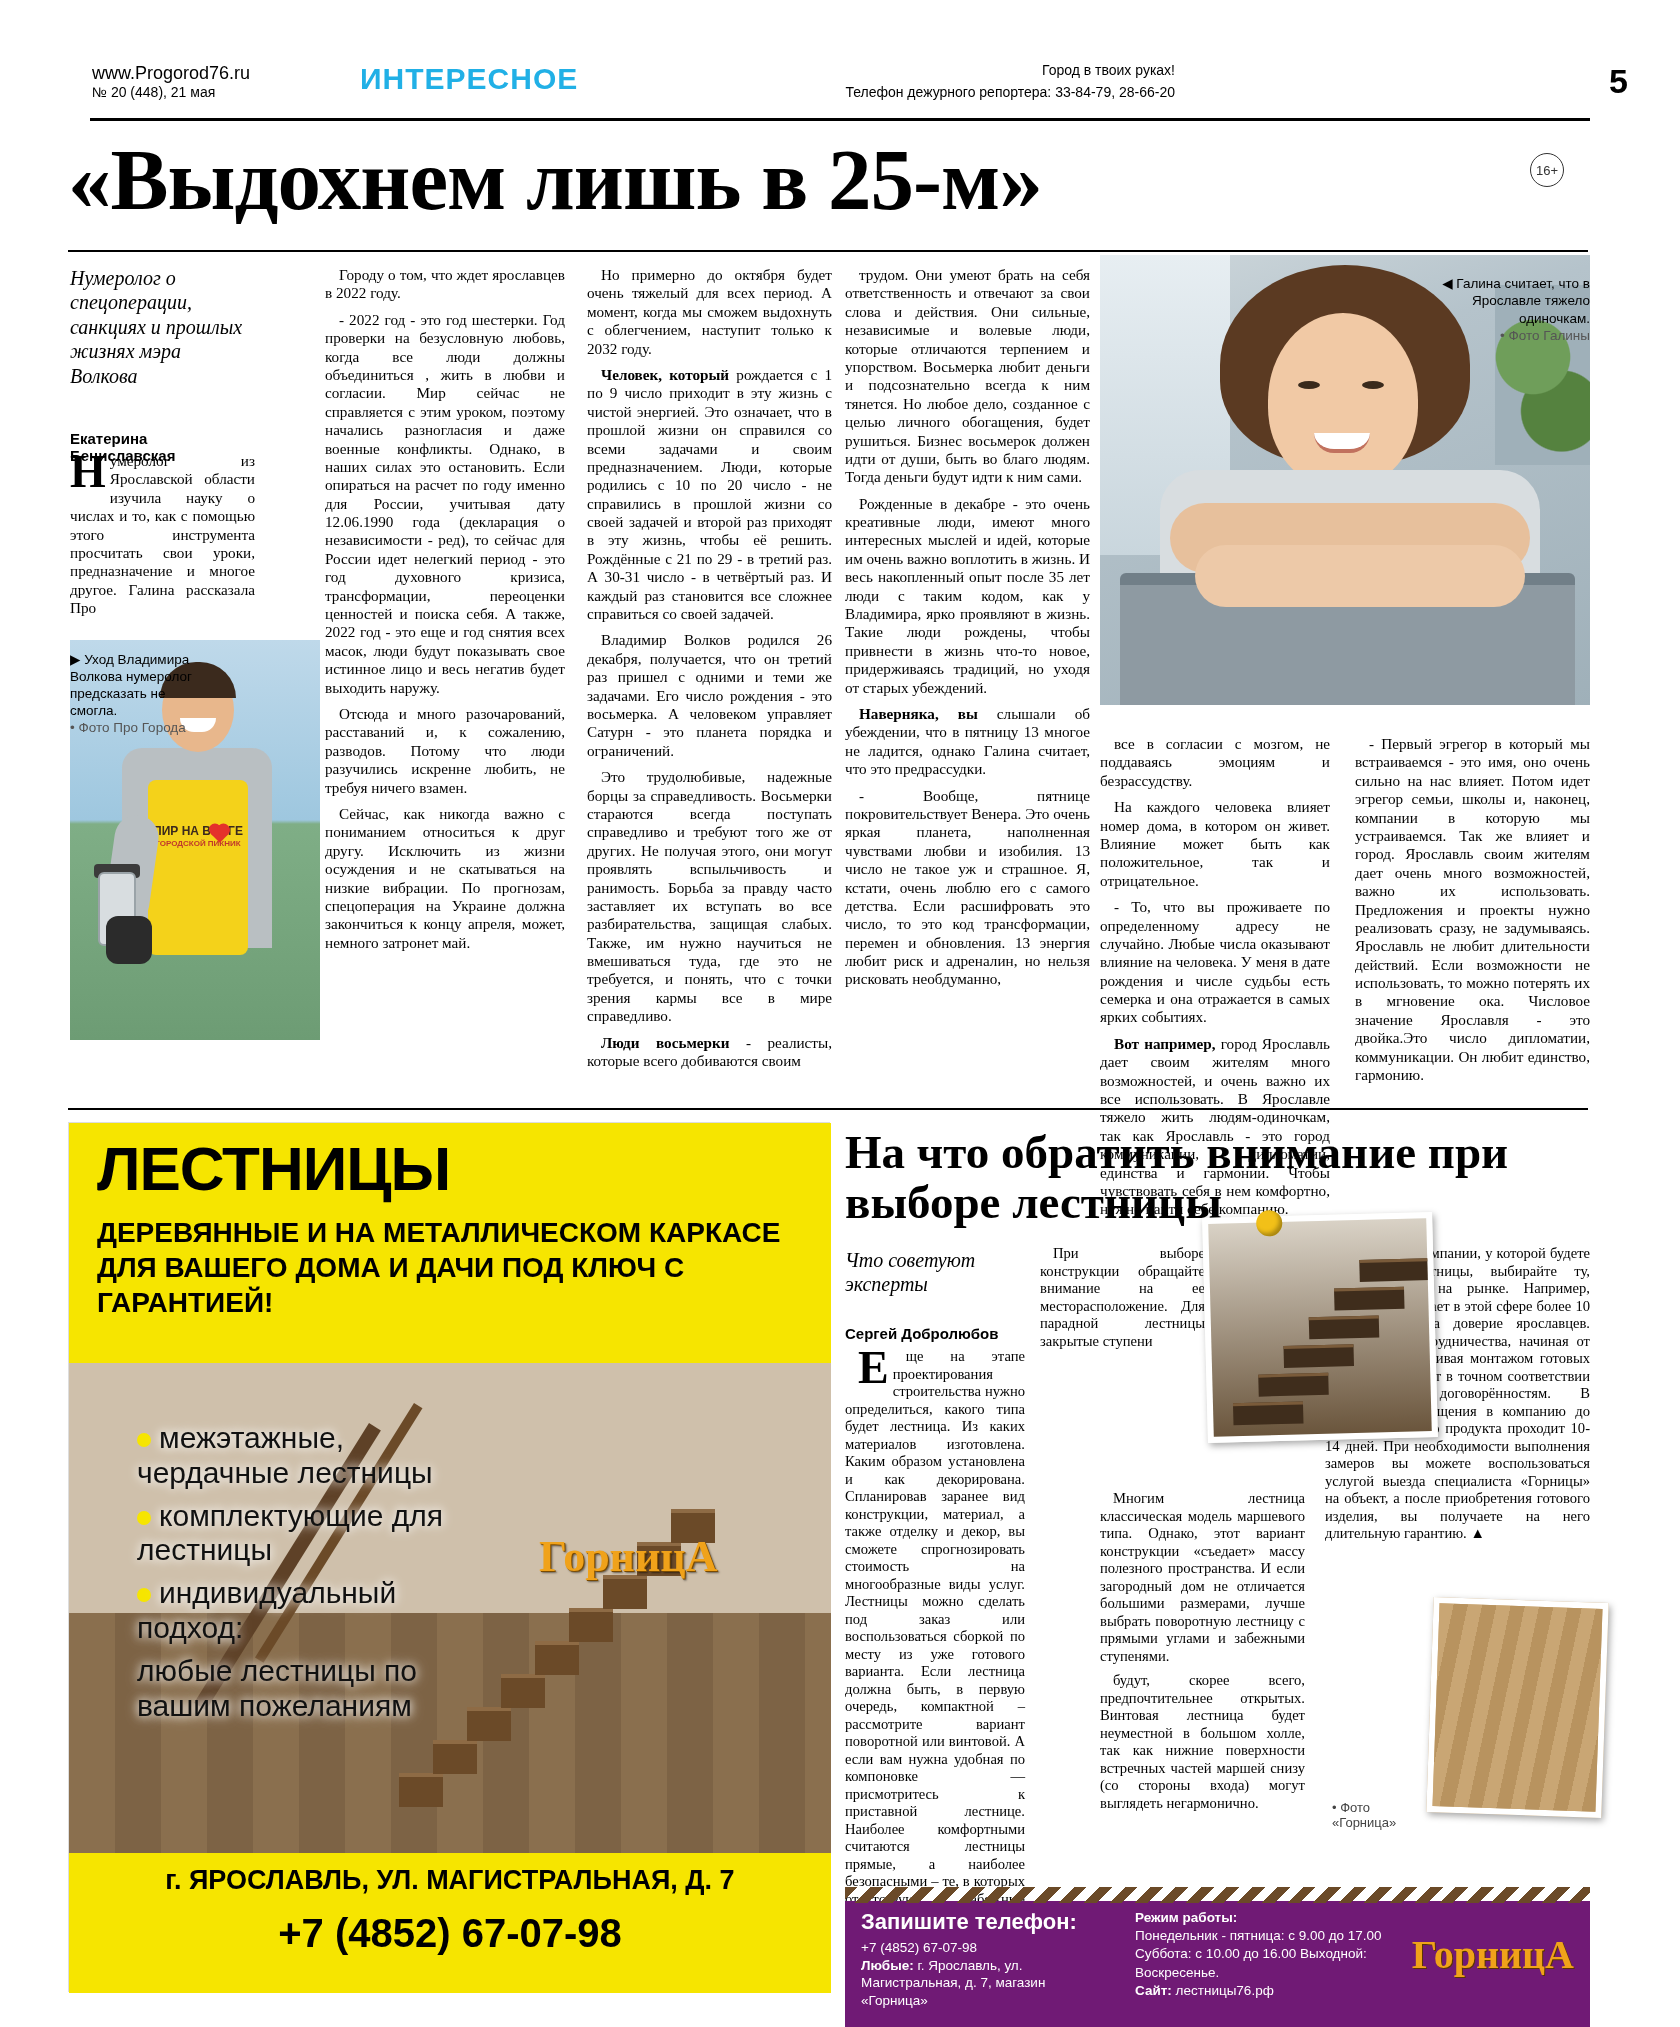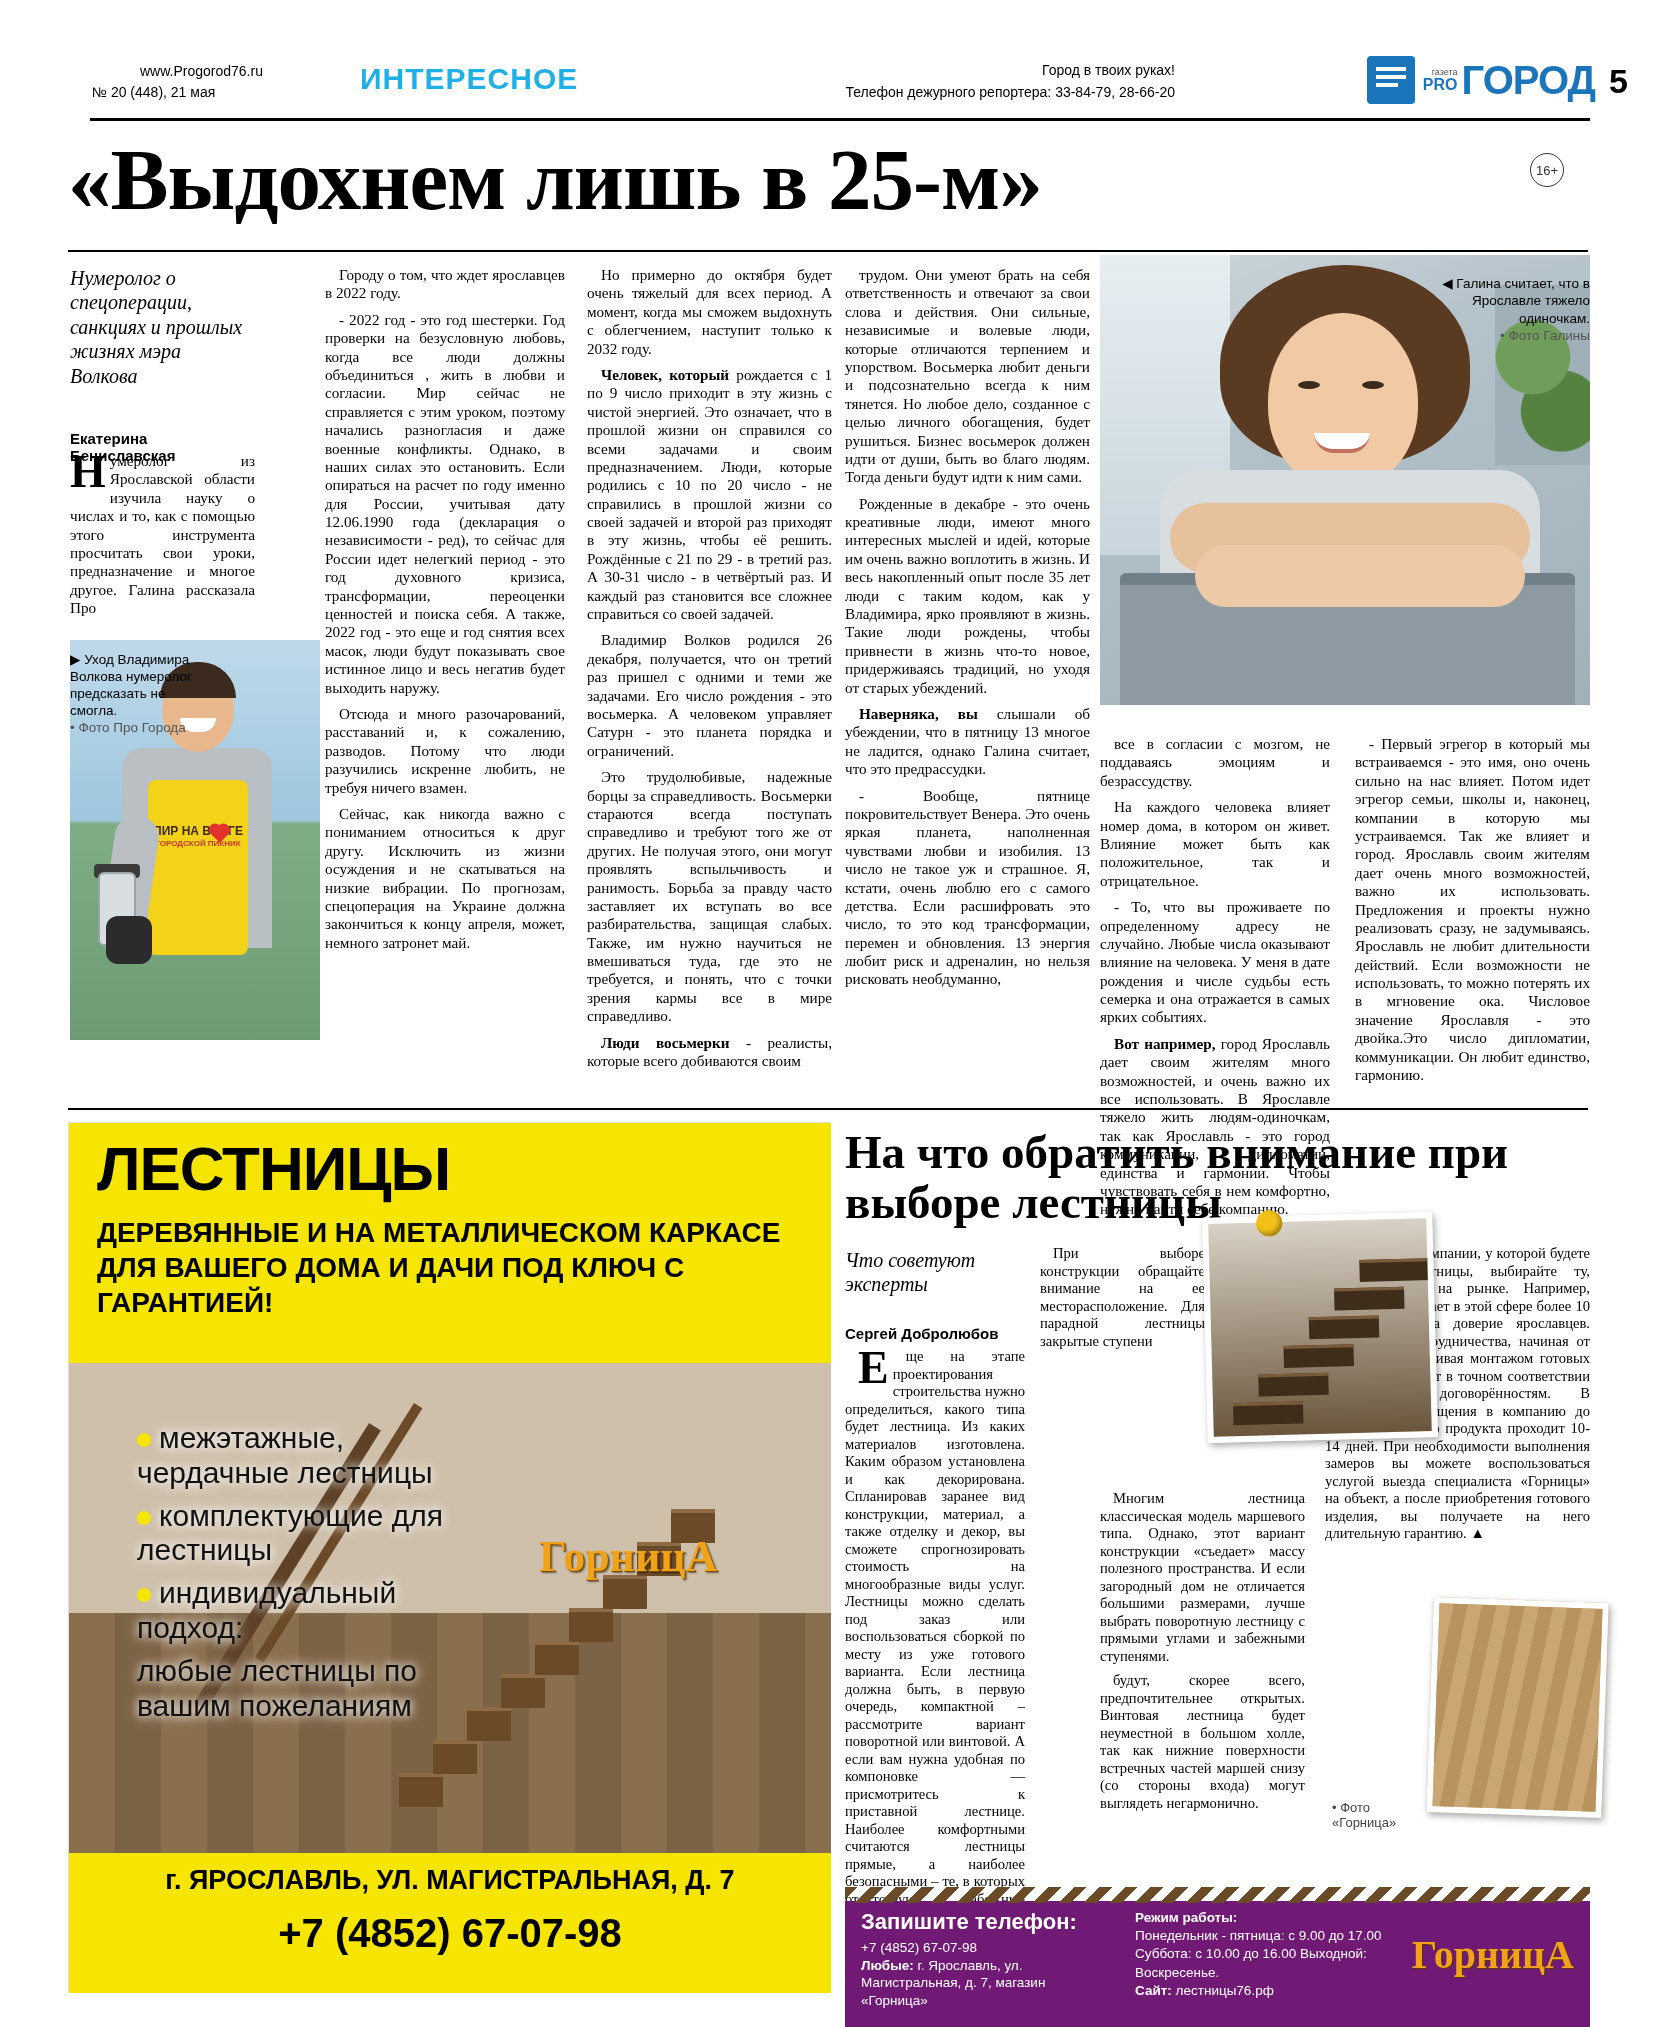--- a/index.html
+++ b/index.html
@@ -6,21 +6,21 @@
   html, body { margin:0; padding:0; }
   body {
     width:1680px; height:2027px;
     background:#ffffff;
     font-family:"Liberation Serif", serif;
     color:#000;
     position:relative;
     overflow:hidden;
   }
   .page { position:absolute; left:0; top:0; width:1680px; height:2027px; }
-  .site-url { position:absolute; left:92px; top:63px; font-family:"Liberation Sans",sans-serif; font-size:14px; color:#000;margin-left:48px; }
+  .site-url { position:absolute; left:92px; top:63px; font-family:"Liberation Sans",sans-serif; font-size:18px; color:#000; }
   .issue { position:absolute; left:92px; top:84px; font-family:"Liberation Sans",sans-serif; font-size:14px; color:#000; }
   .section-name {
     position:absolute; left:360px; top:62px;
     font-family:"Liberation Sans",sans-serif; font-weight:bold; font-size:30px;
     color:#21b0e6; letter-spacing:1px;
   }
   .tagline { position:absolute; right:505px; top:62px; font-family:"Liberation Sans",sans-serif; font-size:14px; text-align:right; width:400px;}
   .phones { position:absolute; right:505px; top:84px; font-family:"Liberation Sans",sans-serif; font-size:14px; text-align:right; width:400px;}
   .logo-block { position:absolute; right:85px; top:55px; width:410px; height:50px; display:flex; align-items:center; justify-content:flex-end; }
   .logo-sq { width:48px; height:48px; background:#1b75bb; border-radius:4px; position:relative; margin-right:8px; }
@@ -219,28 +219,20 @@
 </head>
 <body>
 
 <div class="page">
 
   <div class="site-url">www.Progorod76.ru</div>
   <div class="issue">№ 20 (448), 21 мая</div>
   <div class="section-name">ИНТЕРЕСНОЕ</div>
   <div class="tagline">Город в твоих руках!</div>
   <div class="phones">Телефон дежурного репортера: 33-84-79, 28-66-20</div>
-  <div class="logo-block">
-    <div class="logo-sq"></div>
-    <div class="logo-pro">
-      <small>газета</small>
-      <span>PRO</span>
-    </div>
-    <div class="logo-gorod">ГОРОД</div>
-  </div>
   <div class="page-num">5</div>
   <div class="hdr-rule"></div>
 
   <div class="headline">«Выдохнем лишь в 25-м»</div>
   <div class="age-badge">16+</div>
   <div class="head-rule"></div>
 
   <div class="deck">Нумеролог о спецоперации, санкциях и прошлых жизнях мэра Волкова</div>
   <div class="byline">Екатерина Бениславская</div>
 

